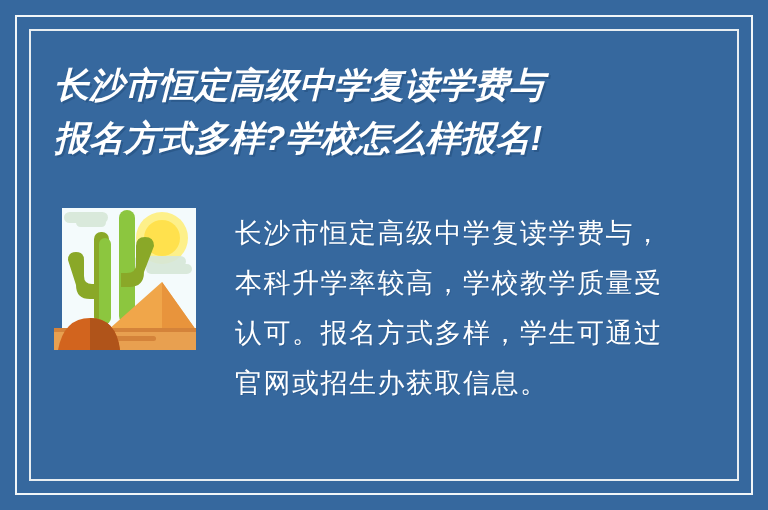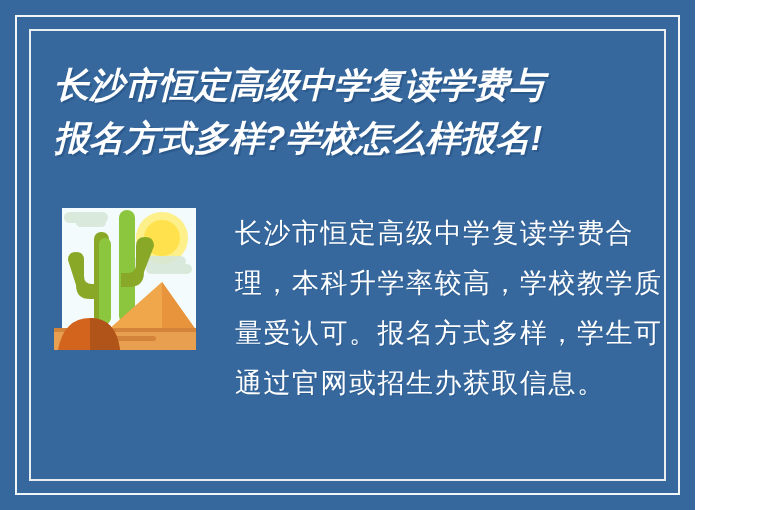--- a/index.html
+++ b/index.html
@@ -8,21 +8,21 @@
   }
   body {
     width: 768px;
     height: 510px;
     overflow: hidden;
     font-family: "Liberation Sans", sans-serif;
   }
 
   #card {
     position: relative;
-    width: 695px;
+    width: 768px;
     height: 510px;
     background: #36689e;
     box-sizing: border-box;
   }
 
   
   .frame-outer {
     position: absolute;
     left: 15px;
     top: 15px;
@@ -149,16 +149,16 @@
         <rect x="4" y="120" width="142" height="22" fill="#e8a050"></rect>
         <rect x="4" y="120" width="142" height="4" fill="#d4833a"></rect>
         <rect x="16" y="128" width="20" height="5" rx="2.5" fill="#d4833a"></rect>
         <rect x="44" y="128" width="62" height="5" rx="2.5" fill="#d4833a"></rect>
 
         <path d="M8 142 q6 -32 32 -32 q26 0 30 32 Z" fill="#d2641e"></path>
         <path d="M40 110 q26 0 30 32 l-30 0 Z" fill="#b0541a"></path>
       </svg>
     </div>
 
-    <div id="body-text">长沙市恒定高级中学复读学费合理，本科升学率较高，学校教学质量受认可。报名方式多样，学生可通过官网或招生办获取信息。</div>
+    <div id="body-text">长沙市恒定高级中学复读学费与，本科升学率较高，学校教学质量受认可。报名方式多样，学生可通过官网或招生办获取信息。</div>
 
   </div>
 </div>
 
 </body></html>

